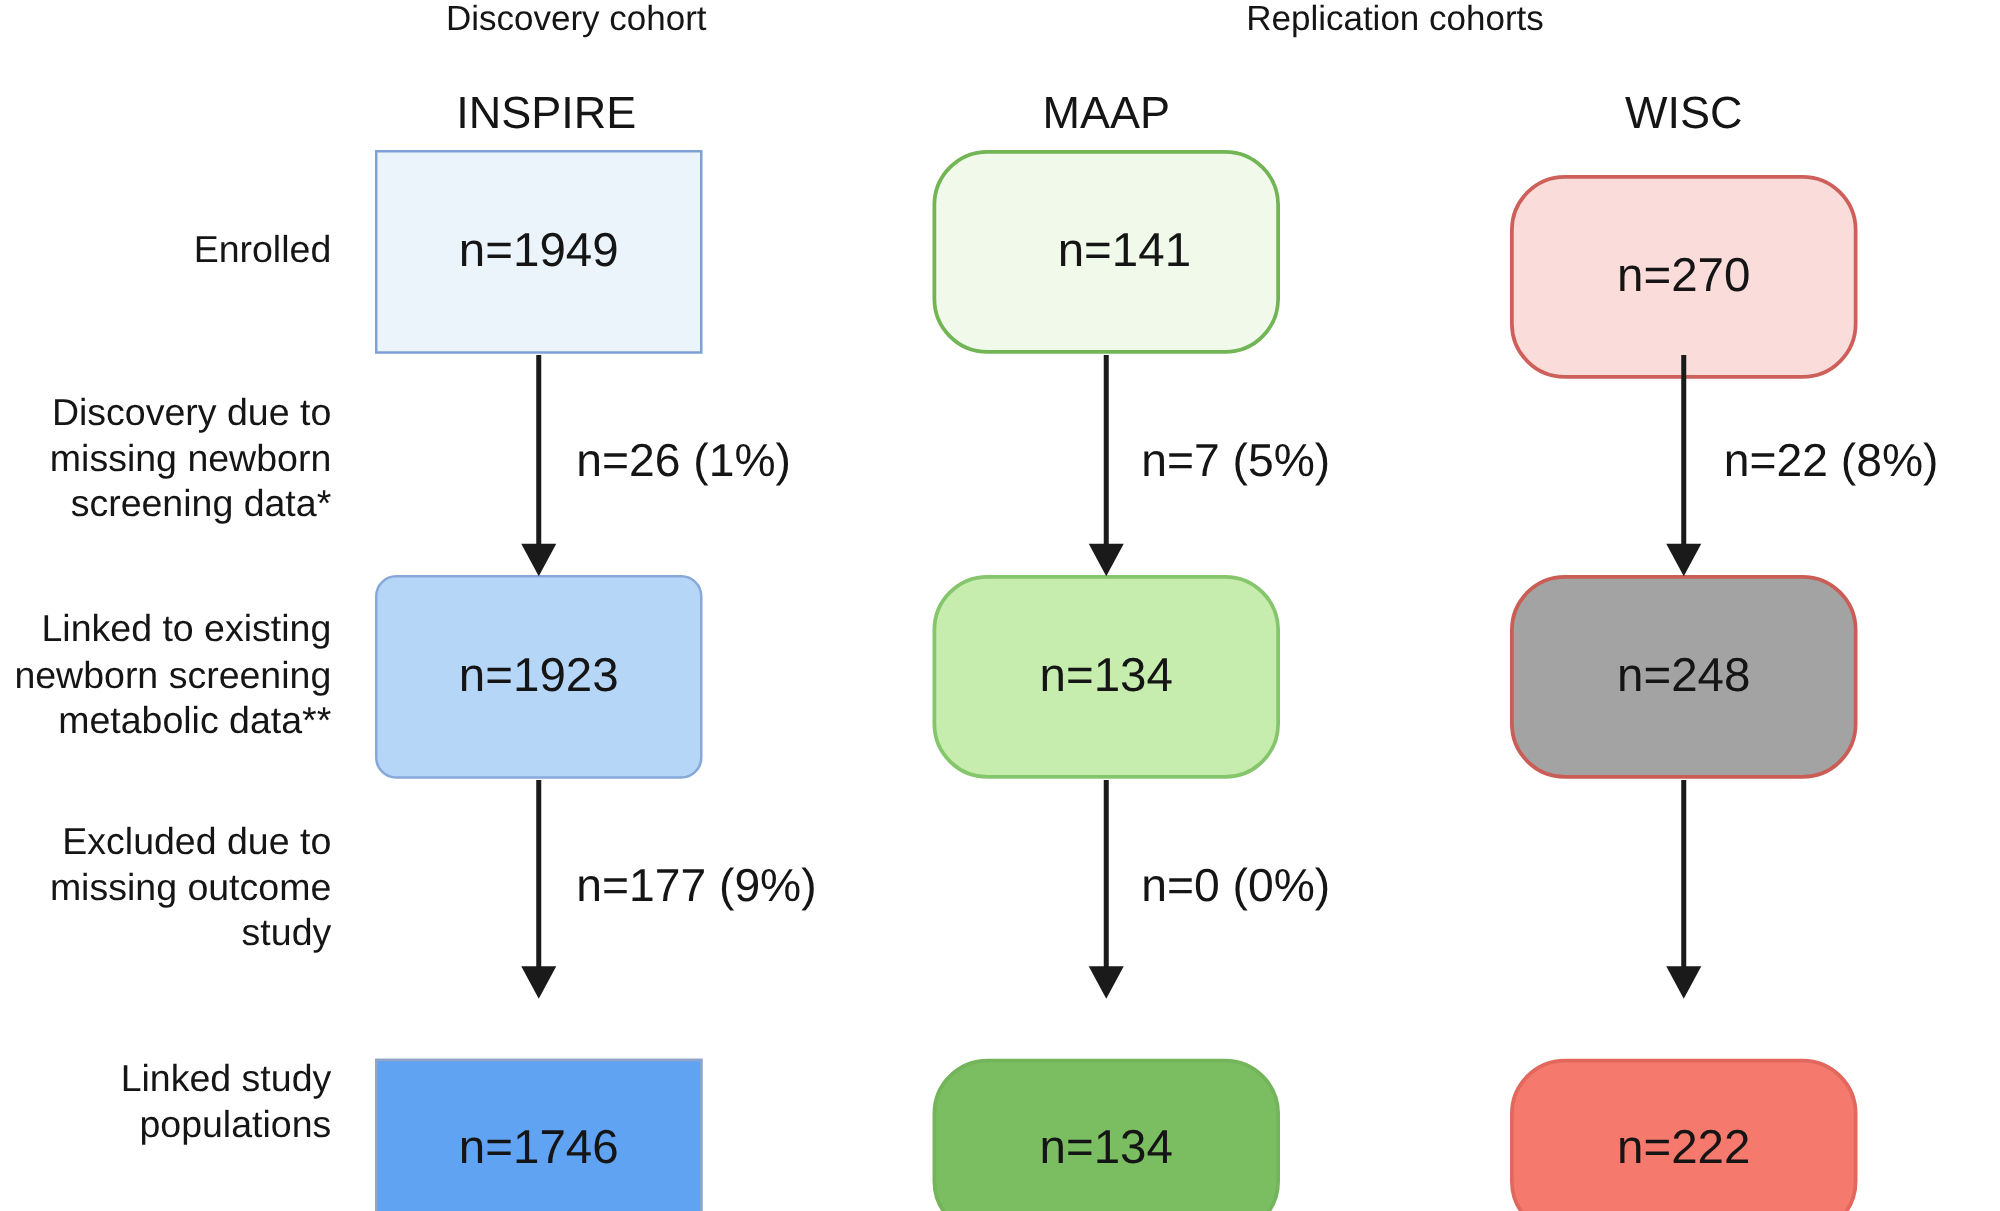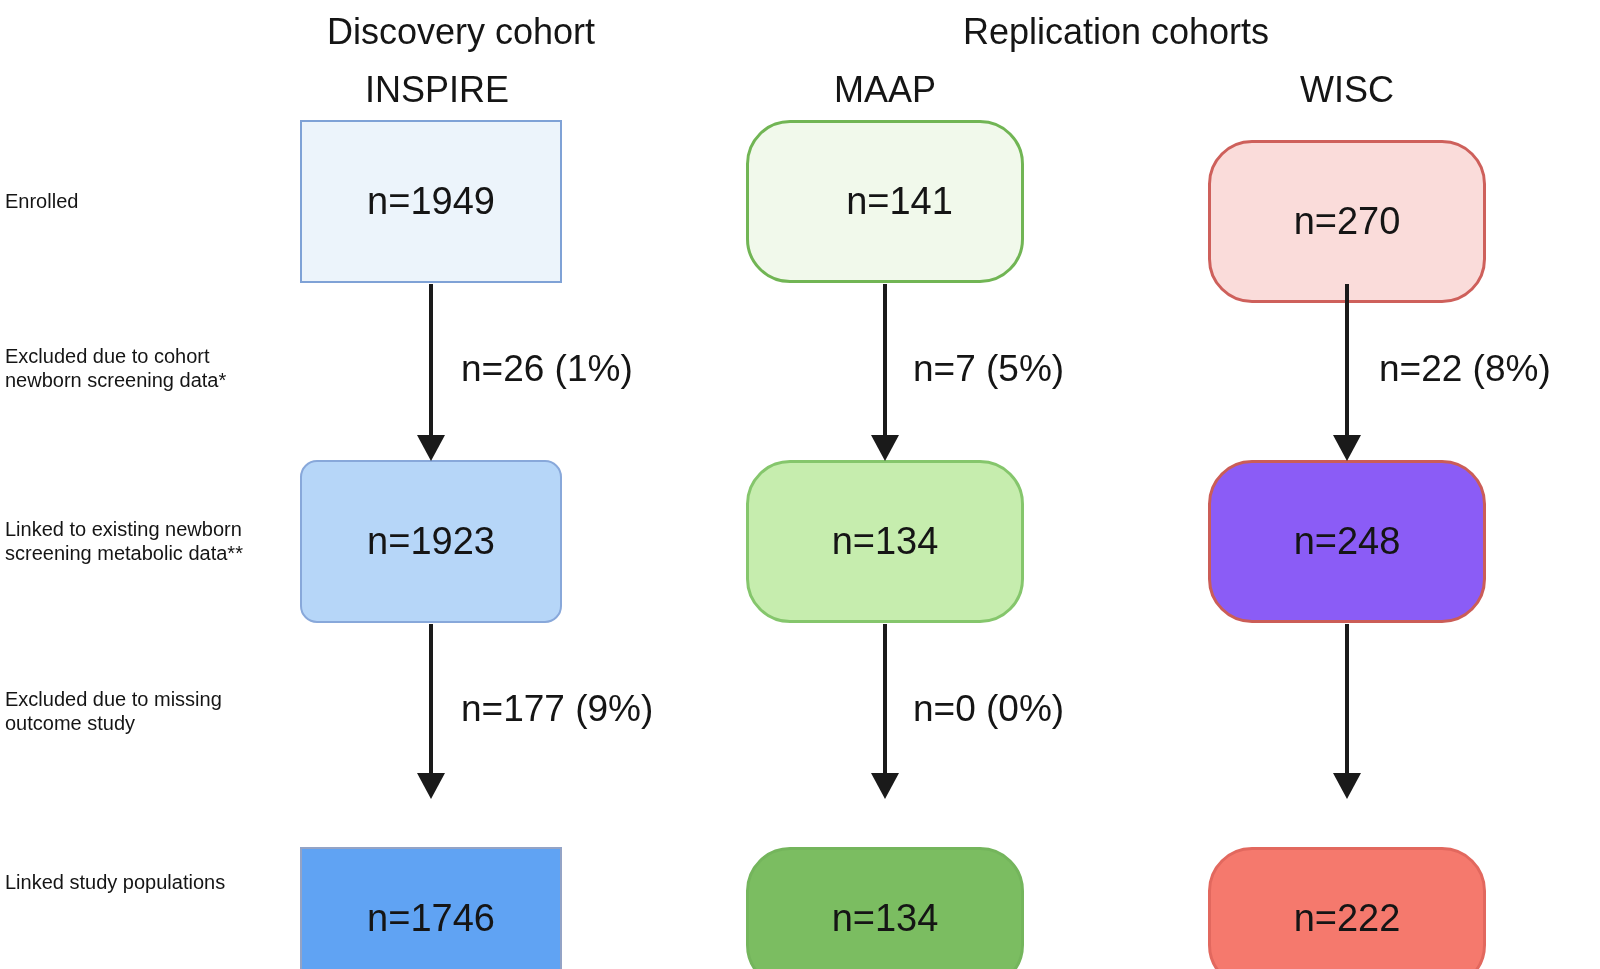--- a/index.html
+++ b/index.html
@@ -8,38 +8,38 @@
     width: 1600px;
     height: 969px;
     background: #ffffff;
     overflow: hidden;
     font-family: "Liberation Sans", sans-serif;
     color: #151515;
   }
 
   
   .group-header {
-    position: absolute; top: 12px;
+    position: absolute; top: 0;
     transform: translateX(-50%);
-    font-size: 36px; line-height: 1.1;
+    font-size: 28px; line-height: 1.1;
     white-space: nowrap;
   }
   .col-header {
     position: absolute; top: 70px;
     transform: translateX(-50%);
     font-size: 36px; line-height: 1.1;
     white-space: nowrap;
   }
 
   
   .row-label {
     position: absolute; left: 5px; width: 260px;
     transform: translateY(-50%);
-    text-align: left;
-    font-size: 20px; line-height: 1.22;
+    text-align: right;
+    font-size: 30px; line-height: 1.22;
   }
 
   
   .fbox {
     position: absolute;
     box-sizing: border-box;
     display: flex; align-items: center; justify-content: center;
     font-size: 38px;
     border: 2px solid transparent;
     background: #eee;
@@ -92,35 +92,35 @@
 <div class="canvas">
 
   <div class="group-header" style="left:461px">Discovery cohort</div>
   <div class="group-header" style="left:1116px">Replication cohorts</div>
 
   <div class="col-header" style="left:437px">INSPIRE</div>
   <div class="col-header" style="left:885px">MAAP</div>
   <div class="col-header" style="left:1347px">WISC</div>
 
   <div class="row-label" style="top:201px">Enrolled</div>
-  <div class="row-label" style="top:368px">Excluded due to cohort newborn screening data*</div>
+  <div class="row-label" style="top:368px">Discovery due to missing newborn screening data*</div>
   <div class="row-label" style="top:541px">Linked to existing newborn screening metabolic data**</div>
   <div class="row-label" style="top:711px">Excluded due to missing outcome study</div>
   <div class="row-label" style="top:882px">Linked study populations</div>
 
   <div class="fbox col-inspire row-1" style="background: rgb(236, 244, 251); border-color: rgb(127, 162, 214);">n=1949</div>
   <div class="fbox col-inspire row-2" style="background: rgb(182, 214, 248); border-color: rgb(136, 168, 218); border-radius: 17px;">n=1923</div>
   <div class="fbox col-inspire row-3" style="background: rgb(96, 163, 243); border-color: rgb(147, 163, 198);">n=1746</div>
 
   <div class="fbox rounded col-maap row-1" style="background: rgb(241, 249, 235); border-color: rgb(113, 181, 84); padding-left: 29px;">n=141</div>
   <div class="fbox rounded col-maap row-2" style="background: rgb(198, 237, 174); border-color: rgb(133, 198, 108);">n=134</div>
   <div class="fbox rounded col-maap row-3" style="background: rgb(123, 189, 97); border-color: rgb(116, 181, 92);">n=134</div>
 
   <div class="fbox rounded col-wisc row-1" style="background: rgb(250, 220, 218); border-color: rgb(206, 96, 91); margin-top: 20px;">n=270</div>
-  <div class="fbox rounded col-wisc row-2" style="background: #8b5cf6; border-color: rgb(203, 93, 87);">n=248</div>
+  <div class="fbox rounded col-wisc row-2" style="background: #a3a3a3; border-color: rgb(203, 93, 87);">n=248</div>
   <div class="fbox rounded col-wisc row-3" style="background: rgb(245, 121, 109); border-color: rgb(226, 104, 94);">n=222</div>
 
   <div class="arrow gap-1 ax-inspire"></div>
   <div class="arrow gap-2 ax-inspire"></div>
   <div class="arrow gap-1 ax-maap"></div>
   <div class="arrow gap-2 ax-maap"></div>
   <div class="arrow gap-1 ax-wisc"></div>
   <div class="arrow gap-2 ax-wisc"></div>
 
   <div class="arrow-label aly-1 alx-inspire">n=26 (1%)</div>

